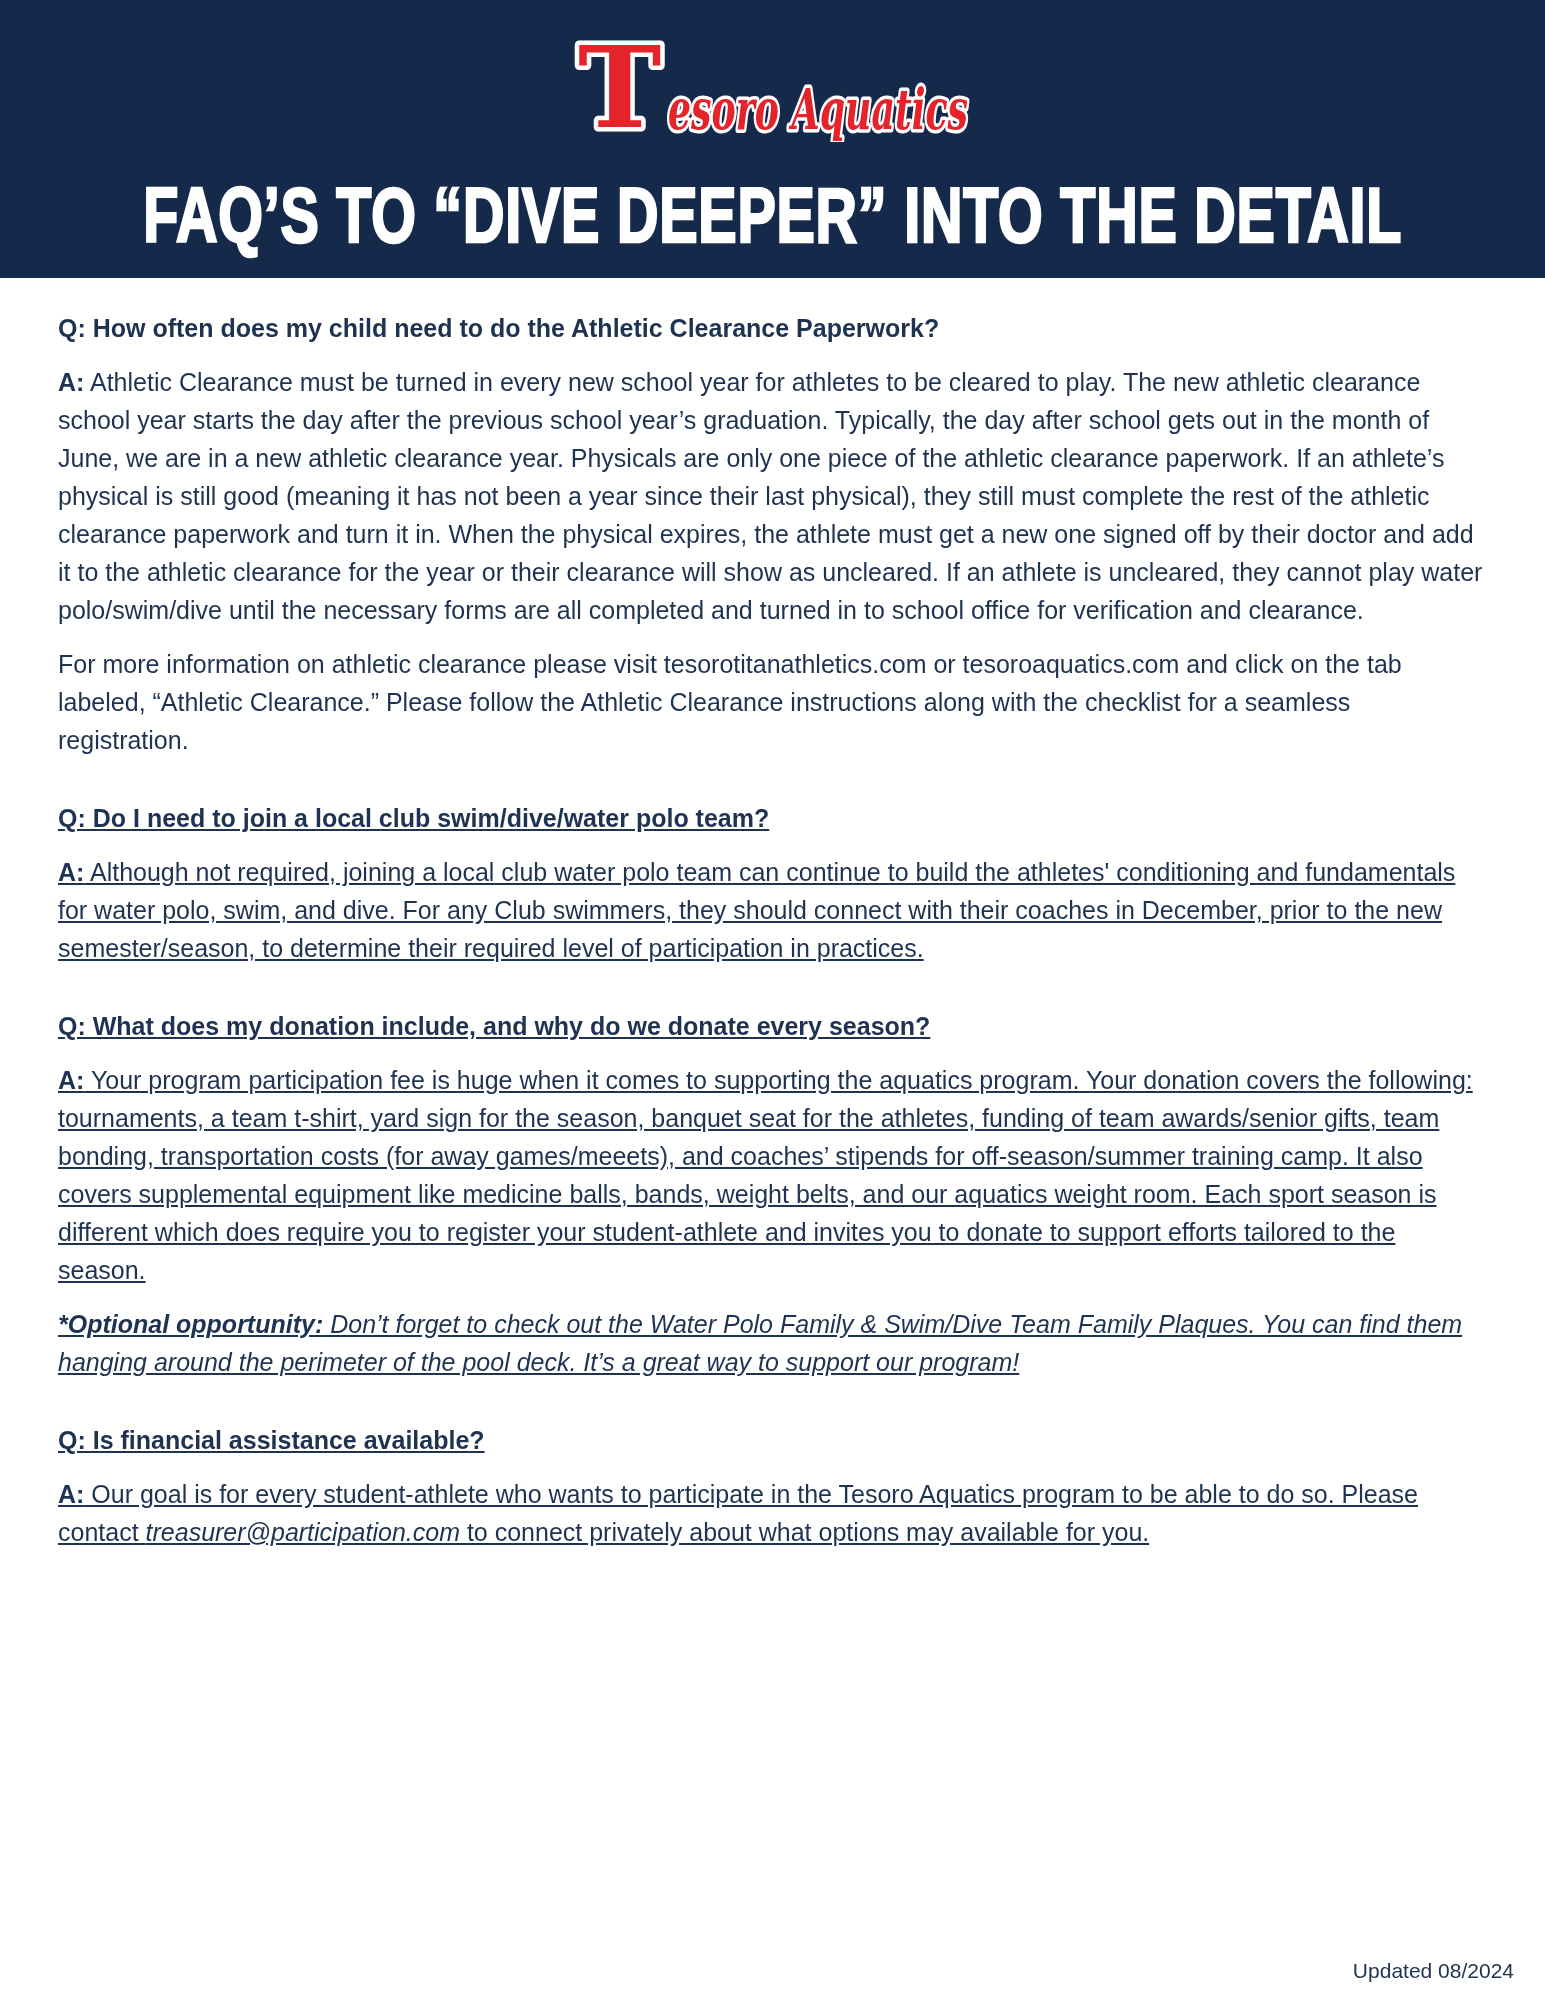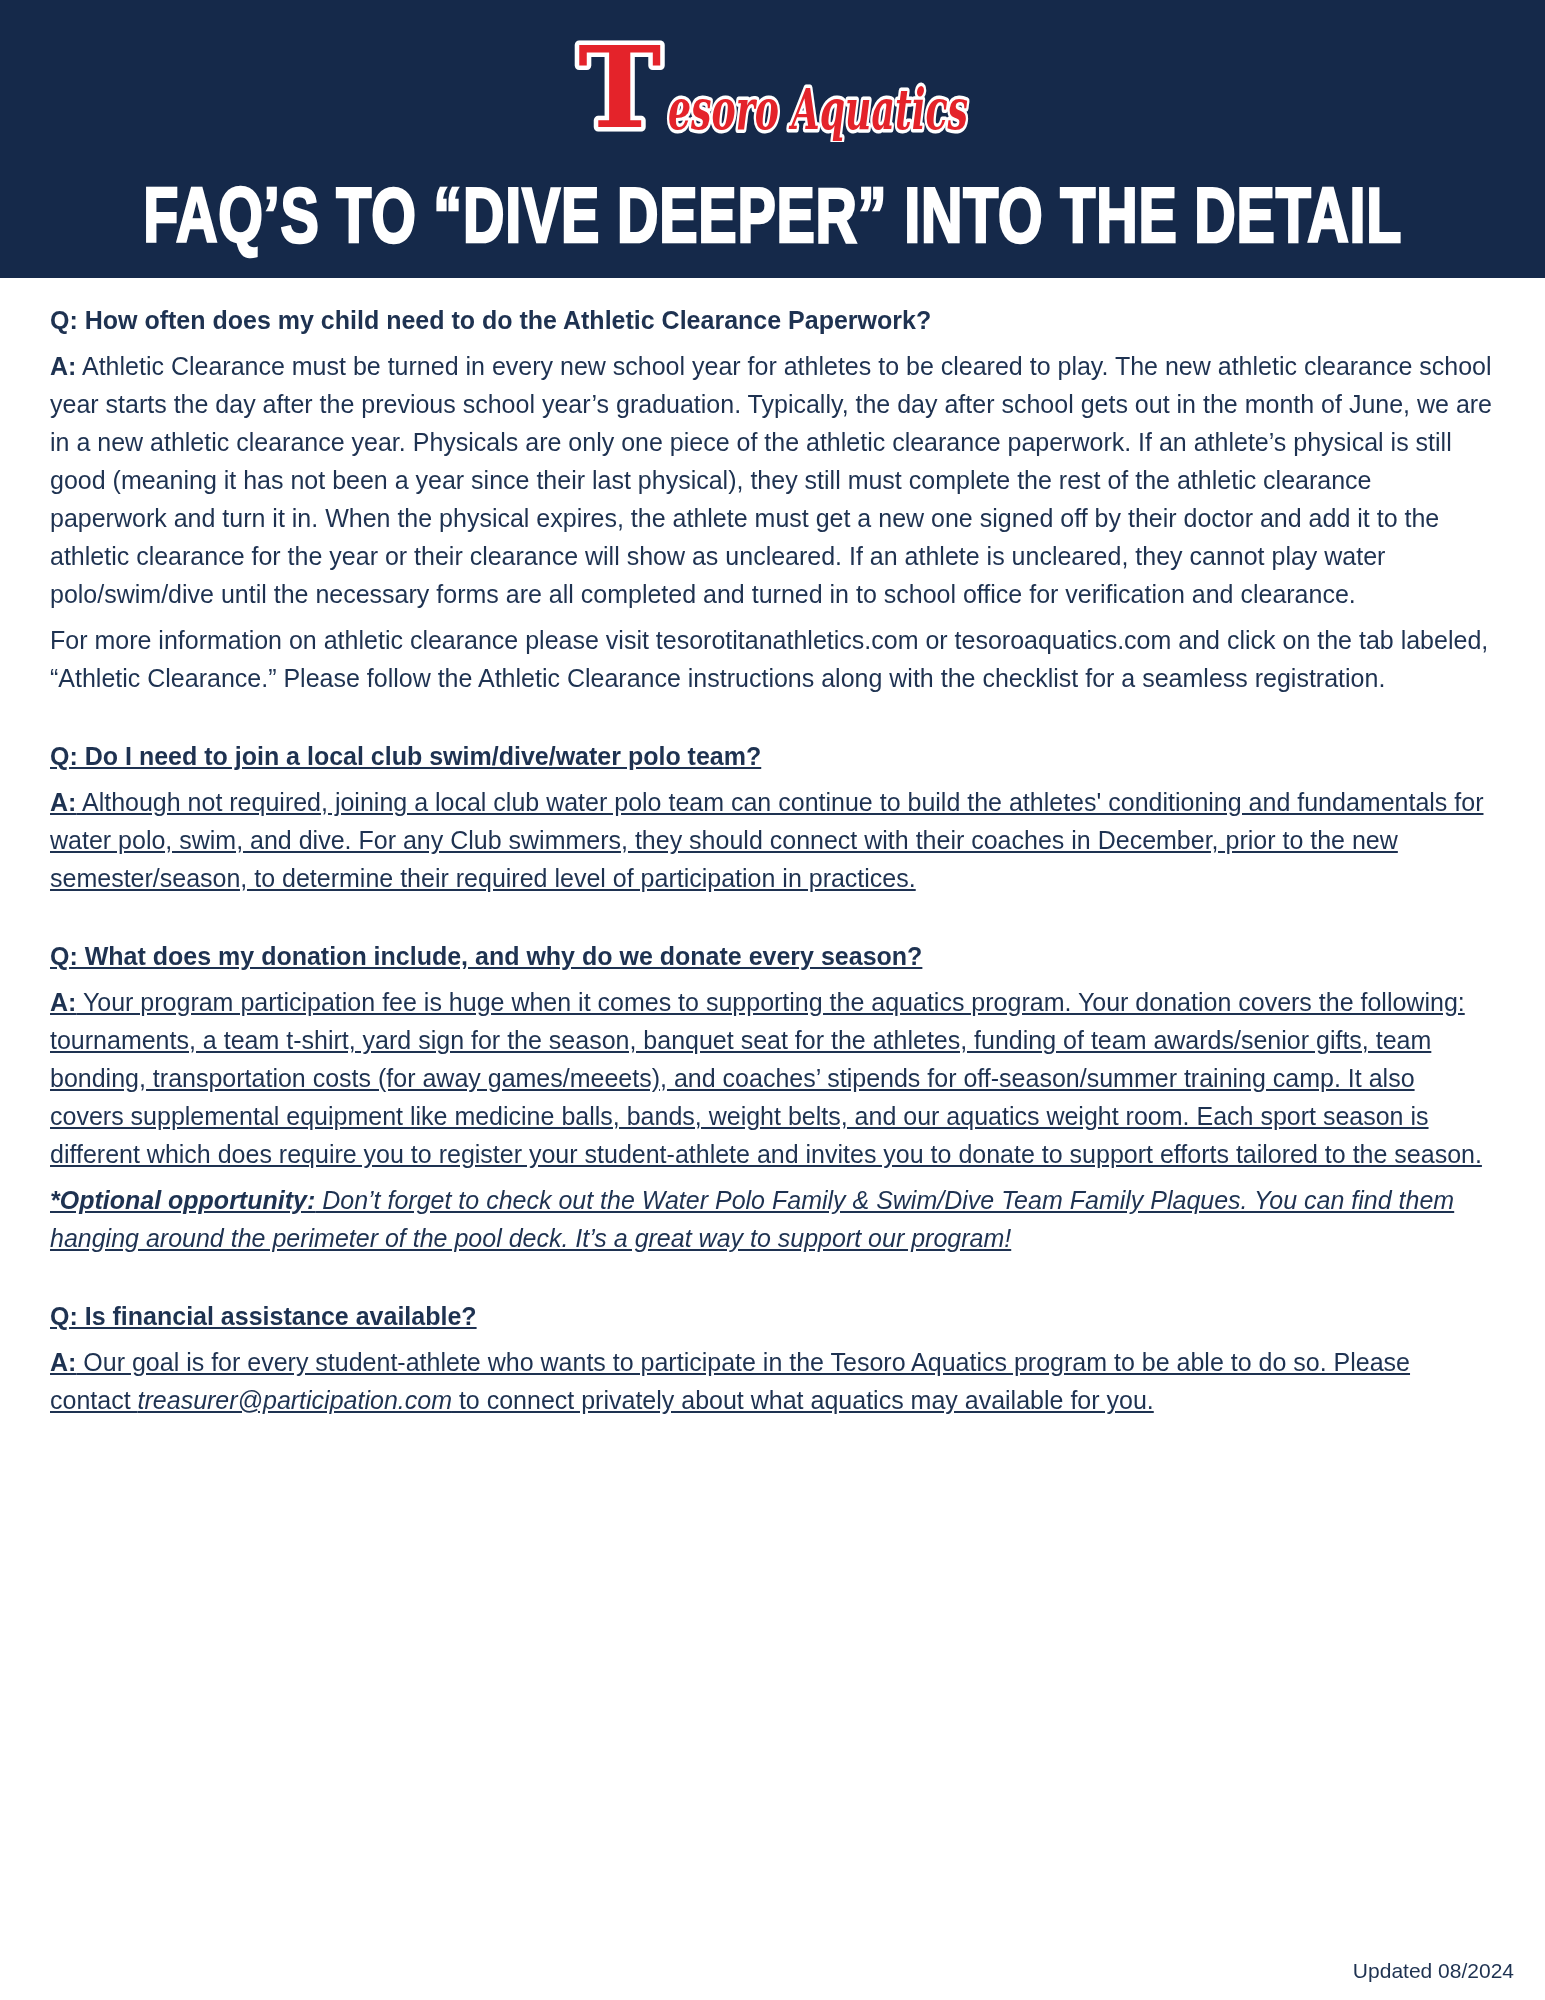--- a/index.html
+++ b/index.html
@@ -37,21 +37,21 @@
     -webkit-text-stroke: 2.5px #ffffff;
   }
 
   
   .content {
     padding: 15px 42px 0 42px;
     color: #1e3251;
     font-size: 25px;
     line-height: 38px;
   }
-  .content p { margin: 8px; }
+  .content p { margin: 16px; }
   .question { font-weight: bold; }
   .prefix { font-weight: bold; }
   .section { margin-top: 40px; text-decoration: underline; }
   .note {
     margin-top: 17px;
   }
   .optional {
     margin-top: 17px;
     font-style: italic;
   }
@@ -108,19 +108,19 @@
       <span class="prefix">A:</span><span> Your program participation fee is huge when it comes to supporting the aquatics program. Your donation covers the following: tournaments, a team t-shirt, yard sign for the season, banquet seat for the athletes, funding of team awards/senior gifts, team bonding, transportation costs (for away games/meeets), and coaches’ stipends for off-season/summer training camp. It also covers supplemental equipment like medicine balls, bands, weight belts, and our aquatics weight room.  Each sport season is different which does require you to register your student-athlete and invites you to donate to support efforts tailored to the season.</span>
     </p>
     <p class="optional">
       <span class="optional-label">*Optional opportunity:</span><span> Don’t forget to check out the Water Polo Family &amp; Swim/Dive Team Family Plaques. You can find them hanging around the perimeter of the pool deck.  It’s a great way to support our program!</span>
     </p>
   </div>
 
   <div class="section">
     <p class="question">Q: Is financial assistance available?</p>
     <p class="answer">
-      <span class="prefix">A:</span><span> Our goal is for every student-athlete who wants to participate in the Tesoro Aquatics program to be able to do so. Please contact </span><span class="email">treasurer@participation.com</span><span> to connect privately about what aquatics may available for you.</span>
+      <span class="prefix">A:</span><span> Our goal is for every student-athlete who wants to participate in the Tesoro Aquatics program to be able to do so. Please contact </span><span class="email">treasurer@participation.com</span><span> to connect privately about what options may available for you.</span>
     </p>
   </div>
 
 </div>
 
 <div class="footer">Updated 08/2024</div>
 
 </body></html>

